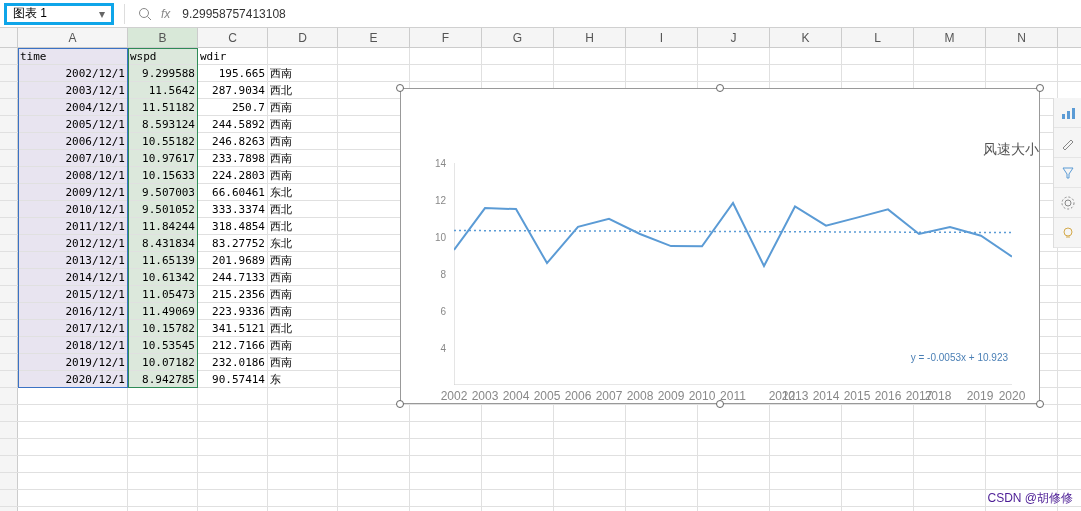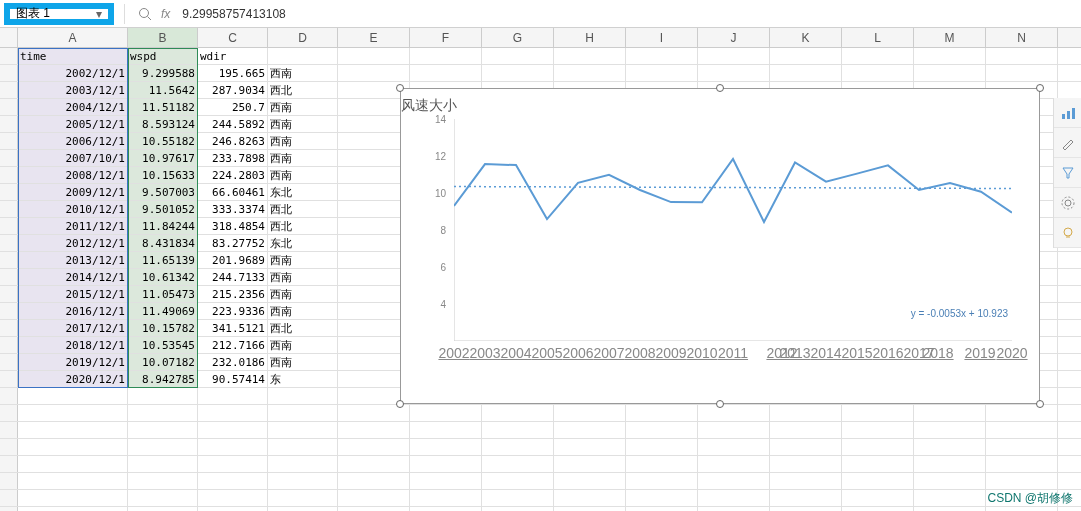--- a/index.html
+++ b/index.html
@@ -16,21 +16,21 @@
   height: 28px;
   background: #fff;
   border-bottom: 1px solid #d0d0d0;
   display: flex;
   align-items: center;
   padding: 0 4px;
 }
 .namebox {
   width: 110px;
   height: 22px;
-  border: 6px solid #0ea5e9;
+  border: 3px solid #0ea5e9;
   display: flex;
   align-items: center;
   padding: 0 6px;
   font-size: 12px;
   background: #fff;
   justify-content: space-between;
 }
 .namebox .dd { color: #666; }
 .tb-divider { width: 1px; height: 20px; background: #ddd; margin: 0 10px; }
 .tb-icon { width: 20px; height: 20px; display: flex; align-items: center; justify-content: center; color: #666; }
@@ -110,27 +110,27 @@
   border: 1px solid #666;
   background: #fff;
   border-radius: 50%;
 }
 .ch-tl { left: -5px; top: -5px; }
 .ch-tr { right: -5px; top: -5px; }
 .ch-bl { left: -5px; bottom: -5px; }
 .ch-br { right: -5px; bottom: -5px; }
 .ch-tm { left: 50%; top: -5px; margin-left: -4px;}
 .ch-bm { left: 50%; bottom: -5px; margin-left: -4px;}
-.chart-title { text-align: left; font-size: 14px; color: #555; padding: 8px 0 4px; }
+.chart-title { text-align: right; font-size: 14px; color: #555; padding: 8px 0 4px; margin-top: 44px; }
 .chart-body { position: relative; width: 600px; height: 250px; margin: 0 auto; }
 .y-axis { position: absolute; left: 0; top: 0; width: 30px; height: 100%; }
 .y-tick { position: absolute; right: 4px; font-size: 10px; color: #888; transform: translateY(-50%); }
 .plot { position: absolute; left: 34px; right: 8px; top: 0; bottom: 28px; }
 .x-axis { position: absolute; left: 34px; right: 8px; bottom: 6px; height: 18px; }
-.x-tick { position: absolute; font-size: 14px; color: #888; transform: translateX(-50%); text-decoration: underline; }
+.x-tick { position: absolute; font-size: 12px; color: #888; transform: translateX(-50%); }
 .trend-label { position: absolute; right: 12px; bottom: 50px; font-size: 10px; color: #4a7fb5; }
 
 .side-panel {
   position: absolute;
   right: 0;
   top: 98px;
   width: 28px;
   background: #f5f5f5;
   border-left: 1px solid #ddd;
   z-index: 6;
@@ -138,21 +138,21 @@
 .sp-item {
   width: 28px; height: 30px;
   display: flex; align-items: center; justify-content: center;
   border-bottom: 1px solid #e5e5e5;
   color: #666;
 }
 .watermark {
   position: absolute;
   right: 8px;
   bottom: 4px;
-  color: #0f766e;
+  color: #4c1d95;
   font-size: 12px;
   z-index: 10;
 }
 
 .range-border-a {
   position: absolute;
   left: 18px; top: 0px;
   width: 110px; height: 340px;
   border: 1.5px solid #3b72c4;
   pointer-events: none;

